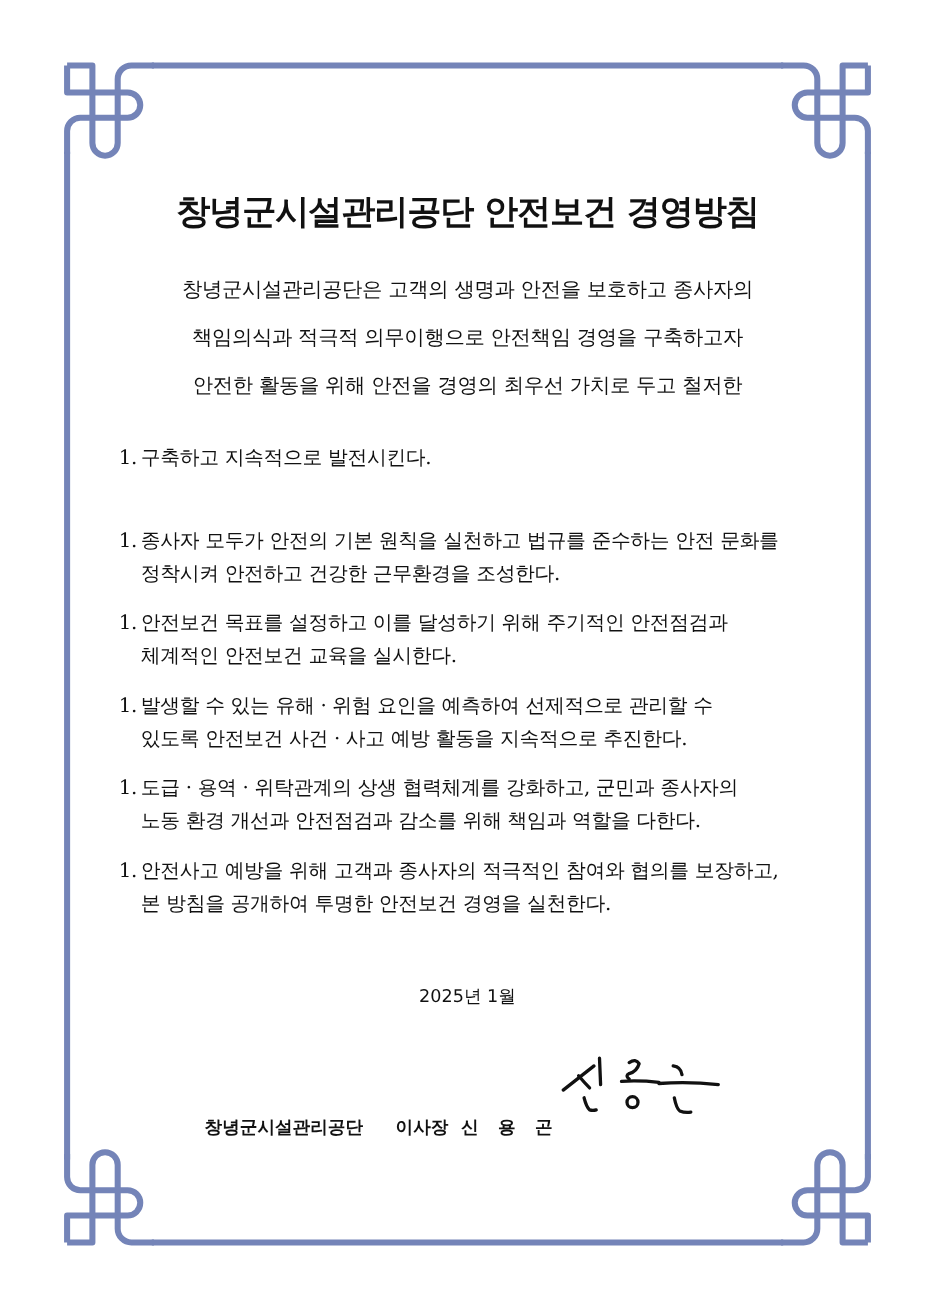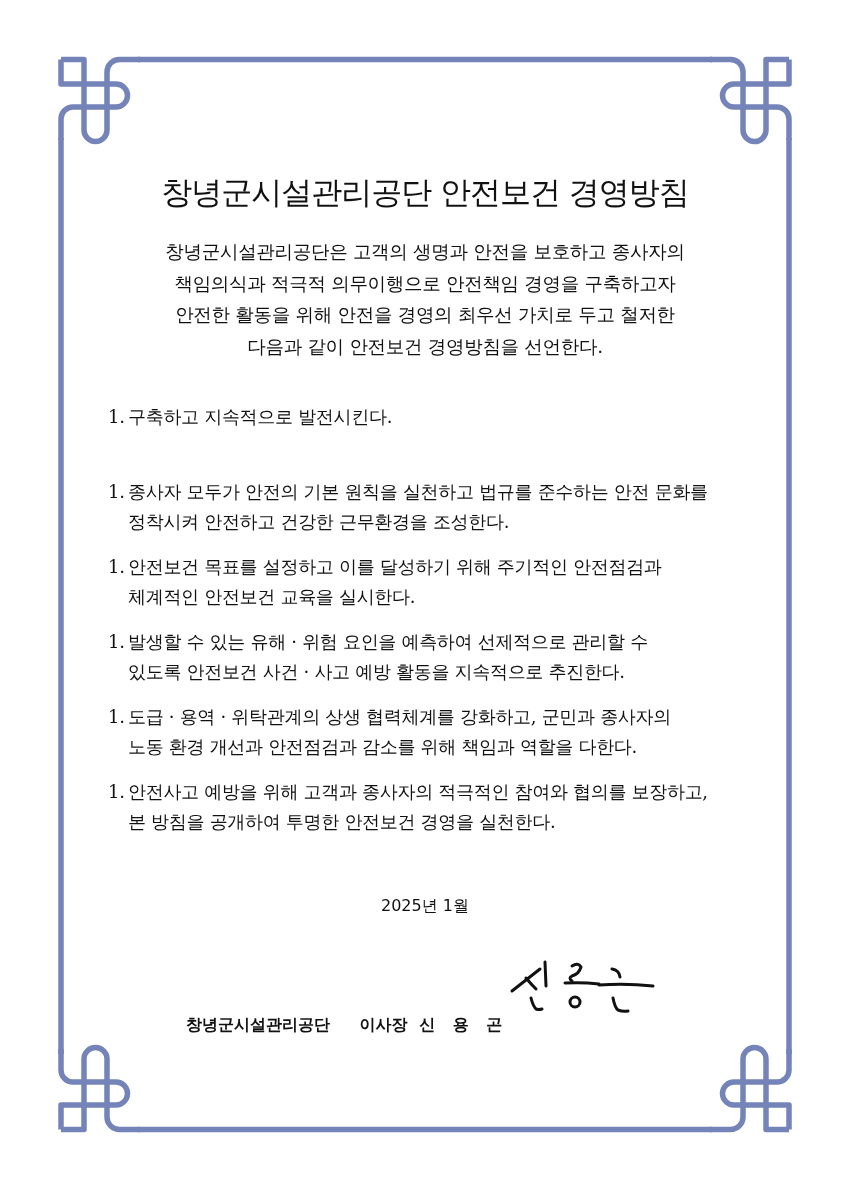--- a/index.html
+++ b/index.html
@@ -1,24 +1,24 @@
 <!DOCTYPE html>
 <html><head>
 <meta charset="utf-8">
 <style>
   html, body { margin: 0; padding: 0; background: #ffffff; }
   body { width: 850px; height: 1192px; position: relative; overflow: hidden;
          font-family: "DejaVu Serif", "Liberation Serif", serif; color: #111; }
   .frame { position: absolute; left: 0; top: 0; width: 850px; height: 1192px; }
   .title { position: absolute; left: 0; right: 0; top: 172px; text-align: center;
-           font-family: "DejaVu Sans", "Liberation Sans", sans-serif; font-weight: normal;
+           font-family: "DejaVu Sans", "Liberation Sans", sans-serif; font-weight: bold;
            font-size: 31px; letter-spacing: -1px; color: #111; }
   .intro { position: absolute; left: 120px; right: 120px; top: 236px; text-align: center;
            font-size: 18.5px; line-height: 31.5px; letter-spacing: -0.3px; }
-  .intro div { white-space: nowrap; }
+  .intro div { white-space: nowrap; margin-top: 12px; }
   .items { position: absolute; left: 108px; width: 640px; top: 402px; }
   .item { position: relative; padding-left: 20px; font-size: 18px; line-height: 30px;
           letter-spacing: -0.3px; height: 75px; }
   .item .num { position: absolute; left: 0; top: 0; }
   .item .line { white-space: nowrap; }
   .date { position: absolute; left: 0; right: 0; top: 896px; text-align: center;
           font-family: "DejaVu Sans", "Liberation Sans", sans-serif; font-size: 16px; }
   .sign { position: absolute; left: 186px; top: 978px;
           font-family: "DejaVu Sans", "Liberation Sans", sans-serif; font-weight: bold;
           font-size: 16px; white-space: nowrap; }
@@ -58,21 +58,20 @@
       <use href="#knot"></use>
     </g>
 </svg>
 
 <div class="title">창녕군시설관리공단 안전보건 경영방침</div>
 
 <div class="intro">
   <div>창녕군시설관리공단은 고객의 생명과 안전을 보호하고 종사자의</div>
   <div>책임의식과 적극적 의무이행으로 안전책임 경영을 구축하고자</div>
   <div>안전한 활동을 위해 안전을 경영의 최우선 가치로 두고 철저한</div>
-  <div>다음과 같이 안전보건 경영방침을 선언한다.</div>
 </div>
 
 <div class="items">
   <div class="item">
     <span class="num">1.</span>
     <div class="line">구축하고 지속적으로 발전시킨다.</div>
   </div>
   <div class="item">
     <span class="num">1.</span>
     <div class="line">종사자 모두가 안전의 기본 원칙을 실천하고 법규를 준수하는 안전 문화를</div>

